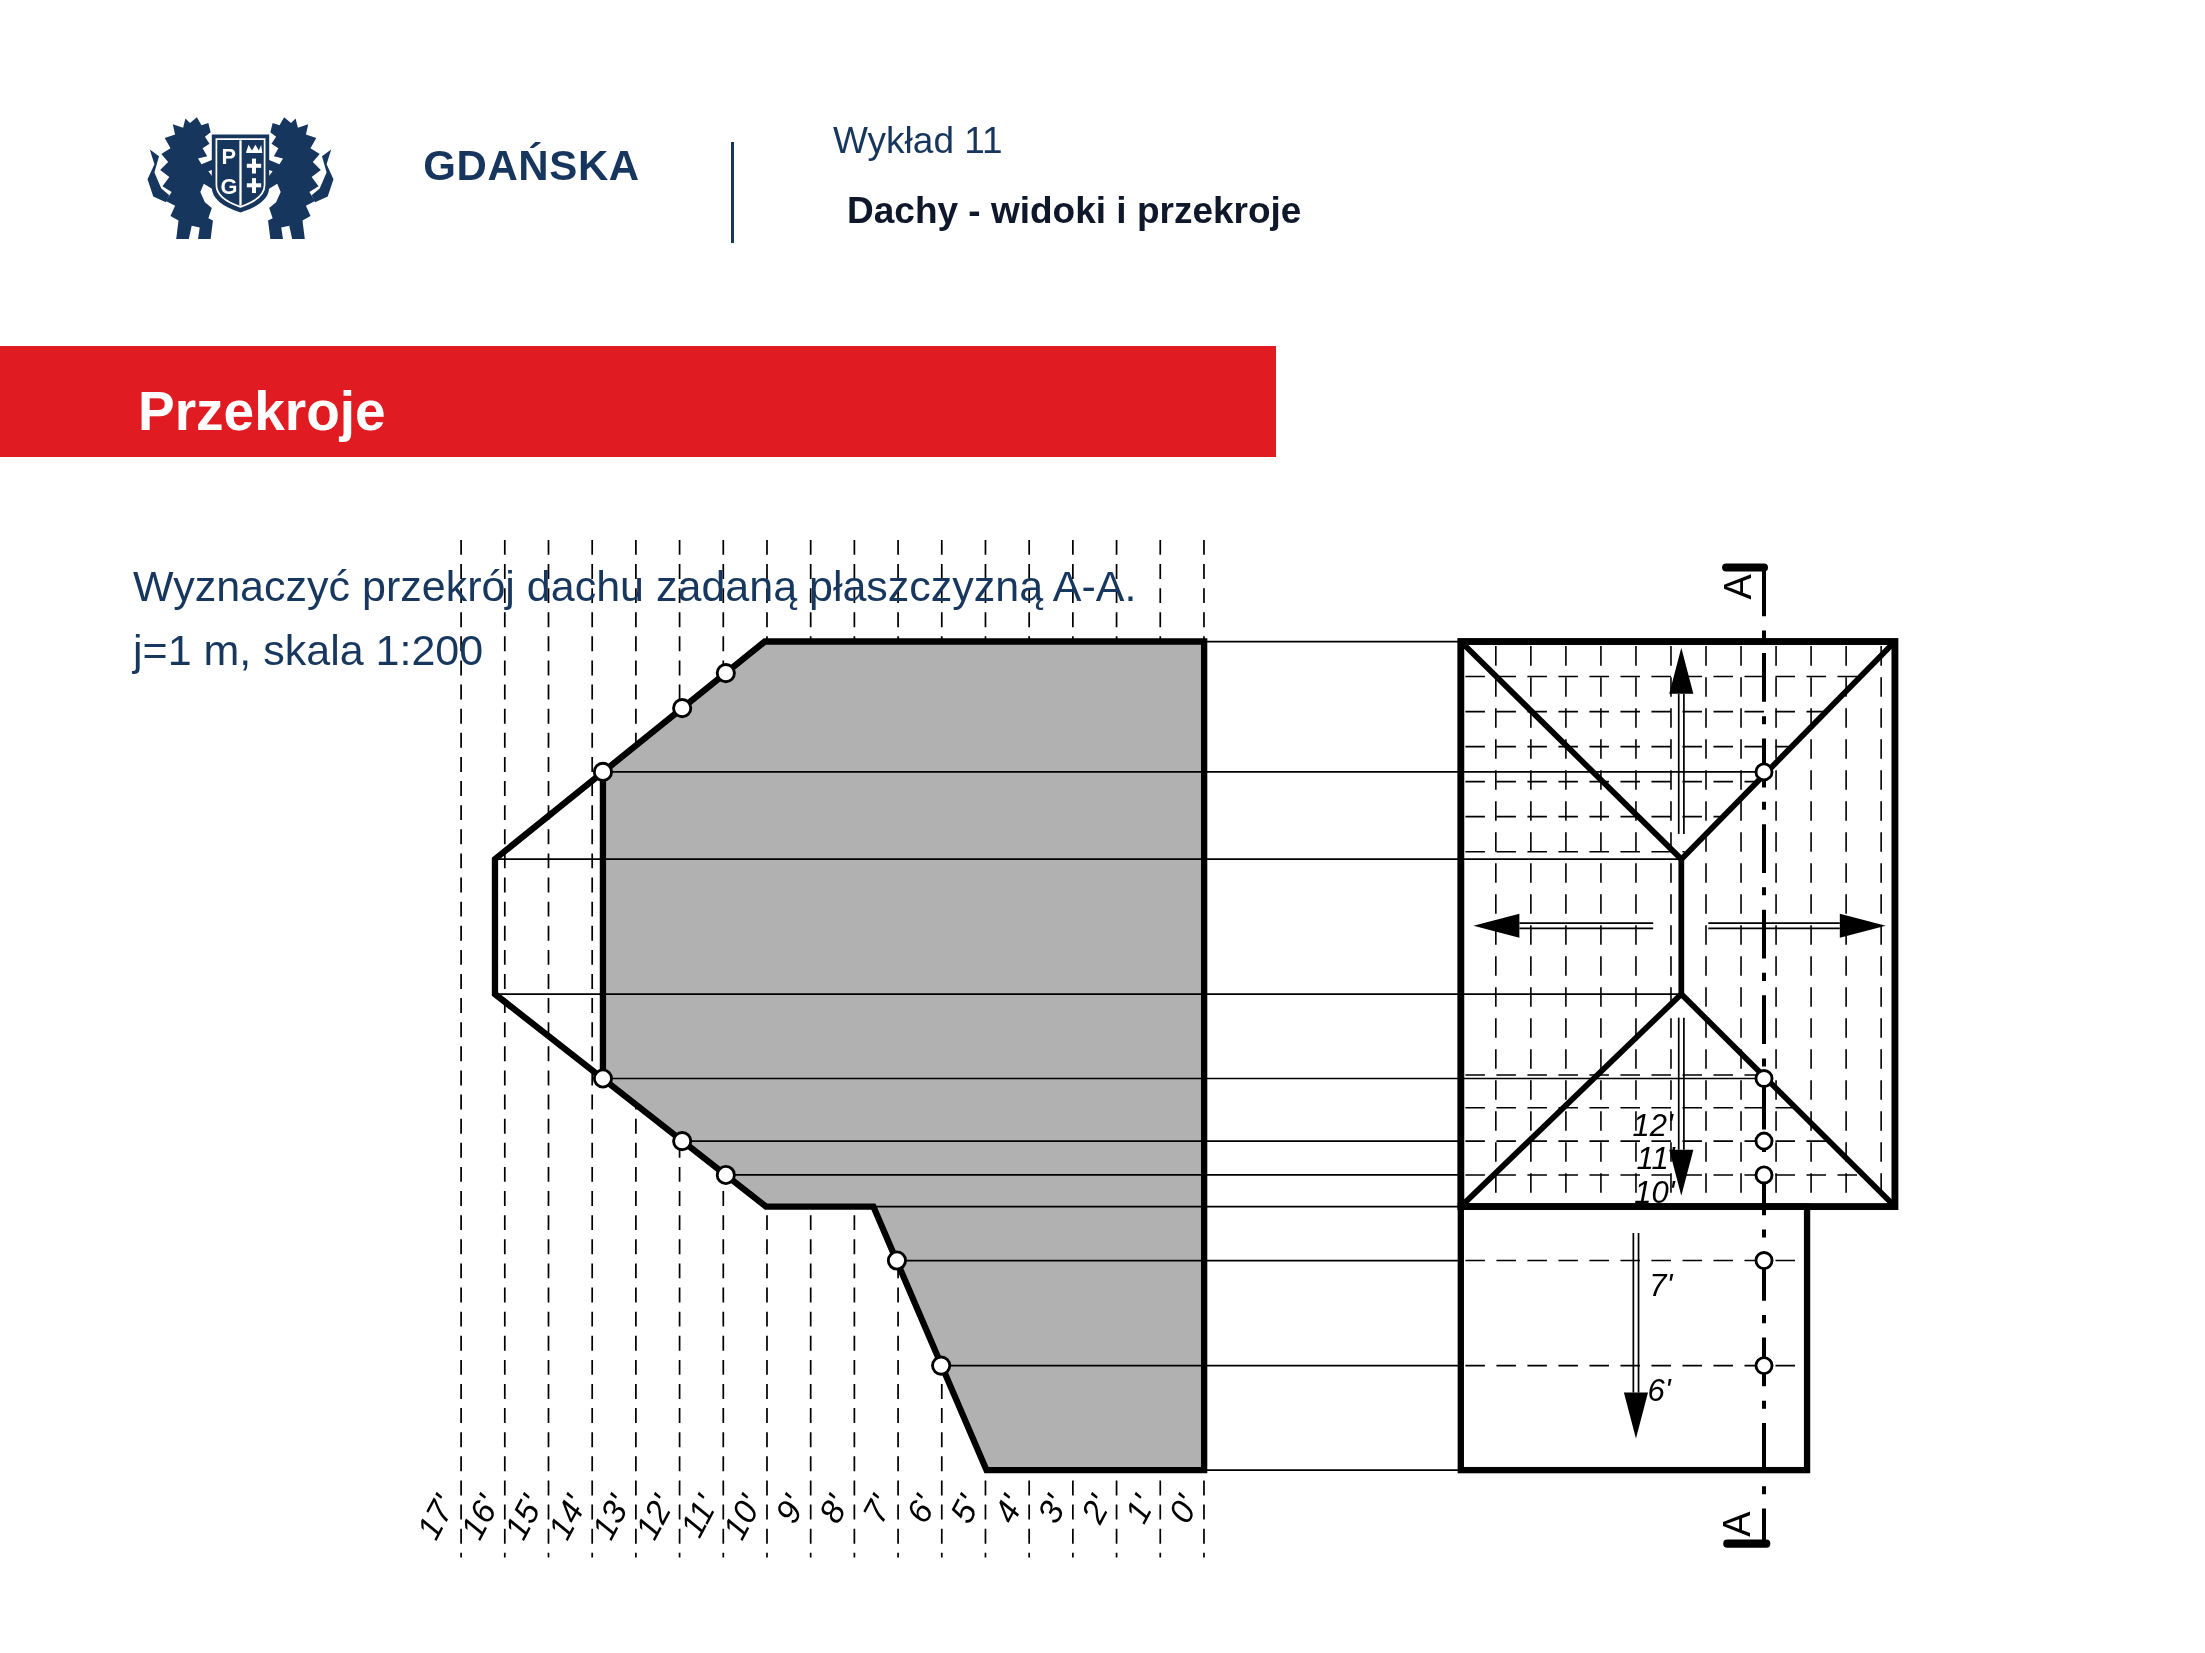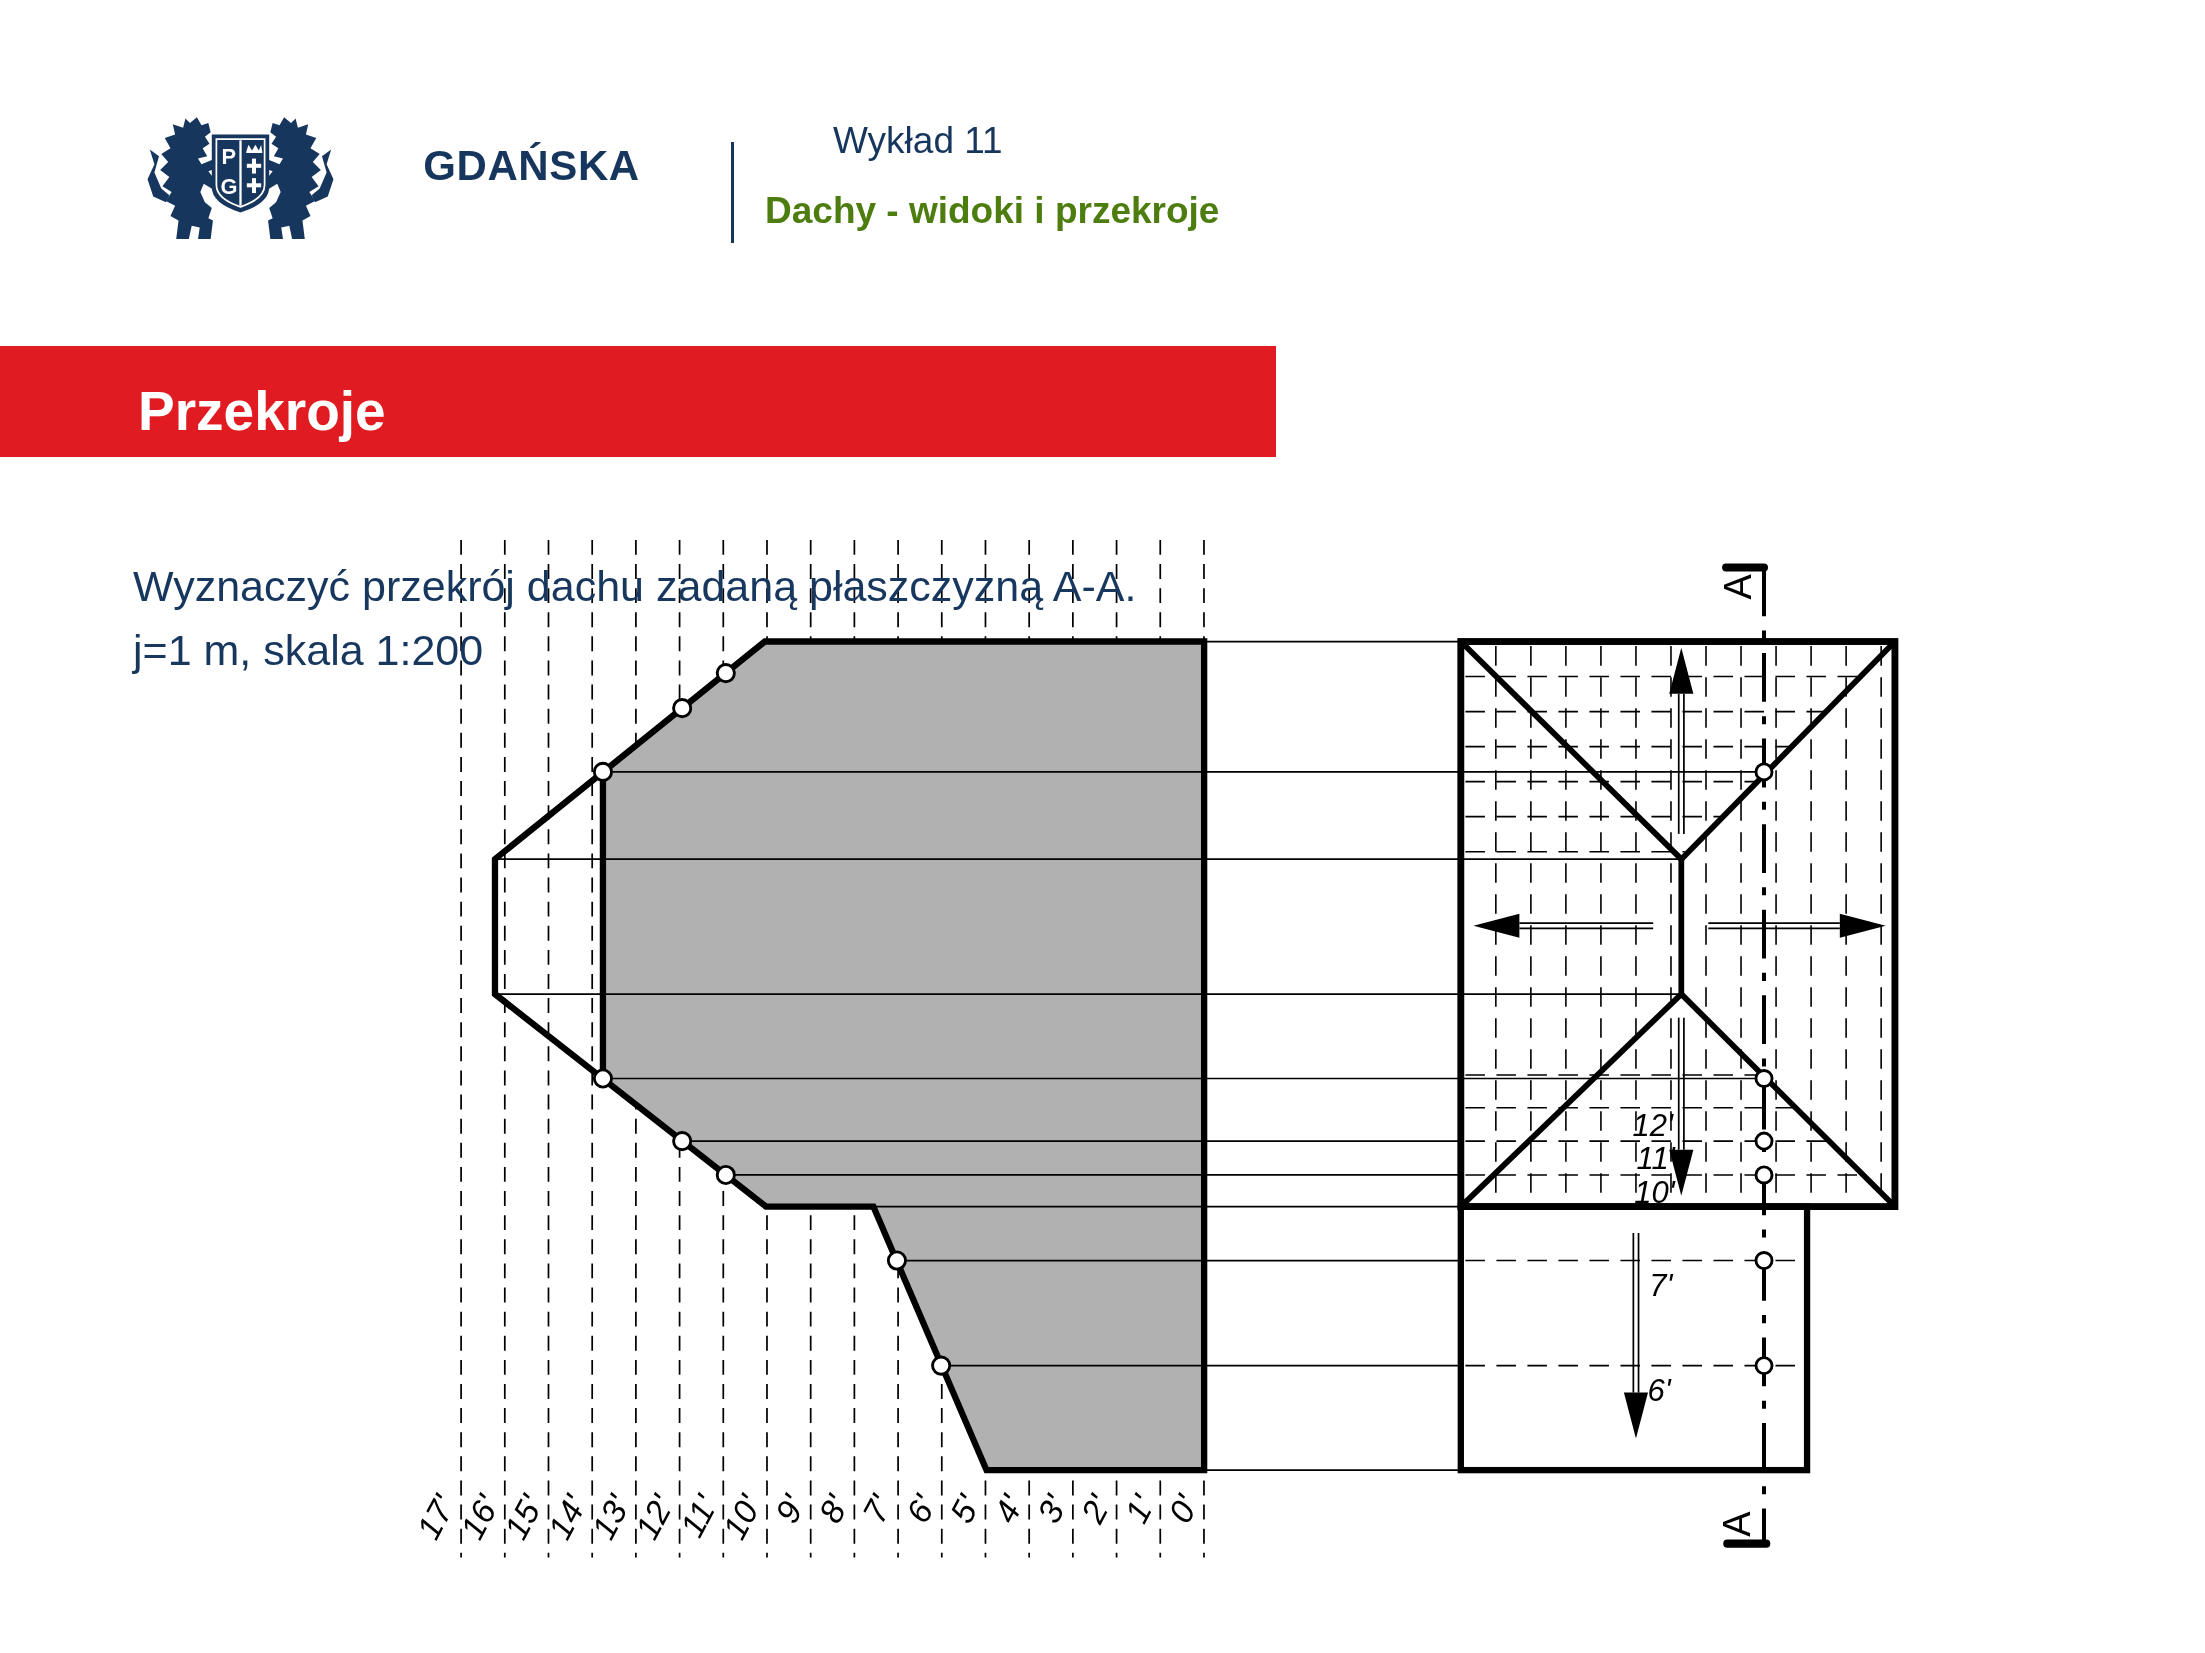--- a/index.html
+++ b/index.html
@@ -4,21 +4,21 @@
 <style>
   html,body{margin:0;padding:0;background:#ffffff;}
   .slide{position:relative;width:2205px;height:1654px;background:#fff;overflow:hidden;
          font-family:"Liberation Sans",sans-serif;}
   .abs{position:absolute;}
   #drawing{position:absolute;left:0;top:0;z-index:1;}
   .uni-name{left:322px;top:144px;width:419px;text-align:center;color:#17365D;
             font-weight:bold;font-size:42px;line-height:44px;letter-spacing:0.6px;z-index:3;}
   .divider{left:731px;top:142px;width:2.9px;height:101px;background:#17365D;z-index:3;}
   .lecture-label{left:809px;top:120px;color:#17365D;font-weight:normal;font-size:37px;z-index:3;margin-left:24px;}
-  .lecture-title{left:765px;top:190px;color:#4d7c0f;font-weight:bold;font-size:37px;z-index:3;}
+  .lecture-title{left:847px;top:190px;color:#0f172a;font-weight:bold;font-size:37px;z-index:3;}
   .banner{left:0;top:346px;width:1276px;height:111px;z-index:2;}
   .banner-title{left:138px;top:379px;color:#ffffff;font-weight:bold;font-size:55px;z-index:3;}
   .task{color:#17375E;font-size:43px;z-index:3;}
   .task1{left:133px;top:562px;}
   .task2{left:133px;top:626px;text-align:right;}
   svg text{font-family:"Liberation Sans","DejaVu Sans",sans-serif;}
 </style>
 </head>
 <body>
 

